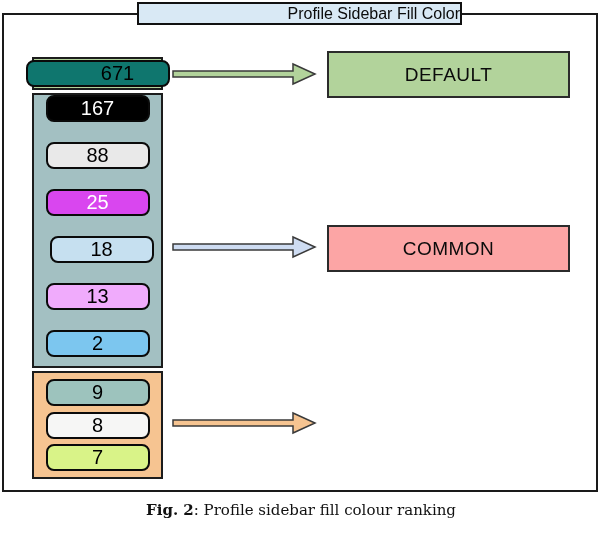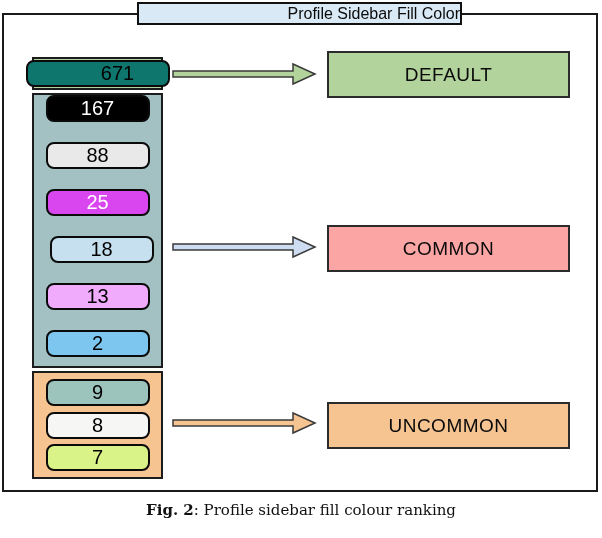--- a/index.html
+++ b/index.html
@@ -80,20 +80,17 @@
   <svg class="arrow a2" viewBox="0 0 145 24">
     <polygon points="1,9 121,9 121,2 143,12 121,22 121,15 1,15" stroke="#3a3a3a" stroke-width="1.5" fill="#f6c491"></polygon>
   </svg>
 
   <div class="label-box l0" style="background: rgb(178, 211, 155);">
     <span>DEFAULT</span>
   </div>
   <div class="label-box l1" style="background: #fca5a5;">
     <span>COMMON</span>
   </div>
-  <div class="label-box l2" style="background: rgb(246, 196, 145);">
-    <span>UNCOMMON</span>
-  </div>
 
   <div class="caption">
     <b>Fig. 2</b><span>: Profile sidebar fill colour ranking</span>
   </div>
 </div>
 
 </body></html>

